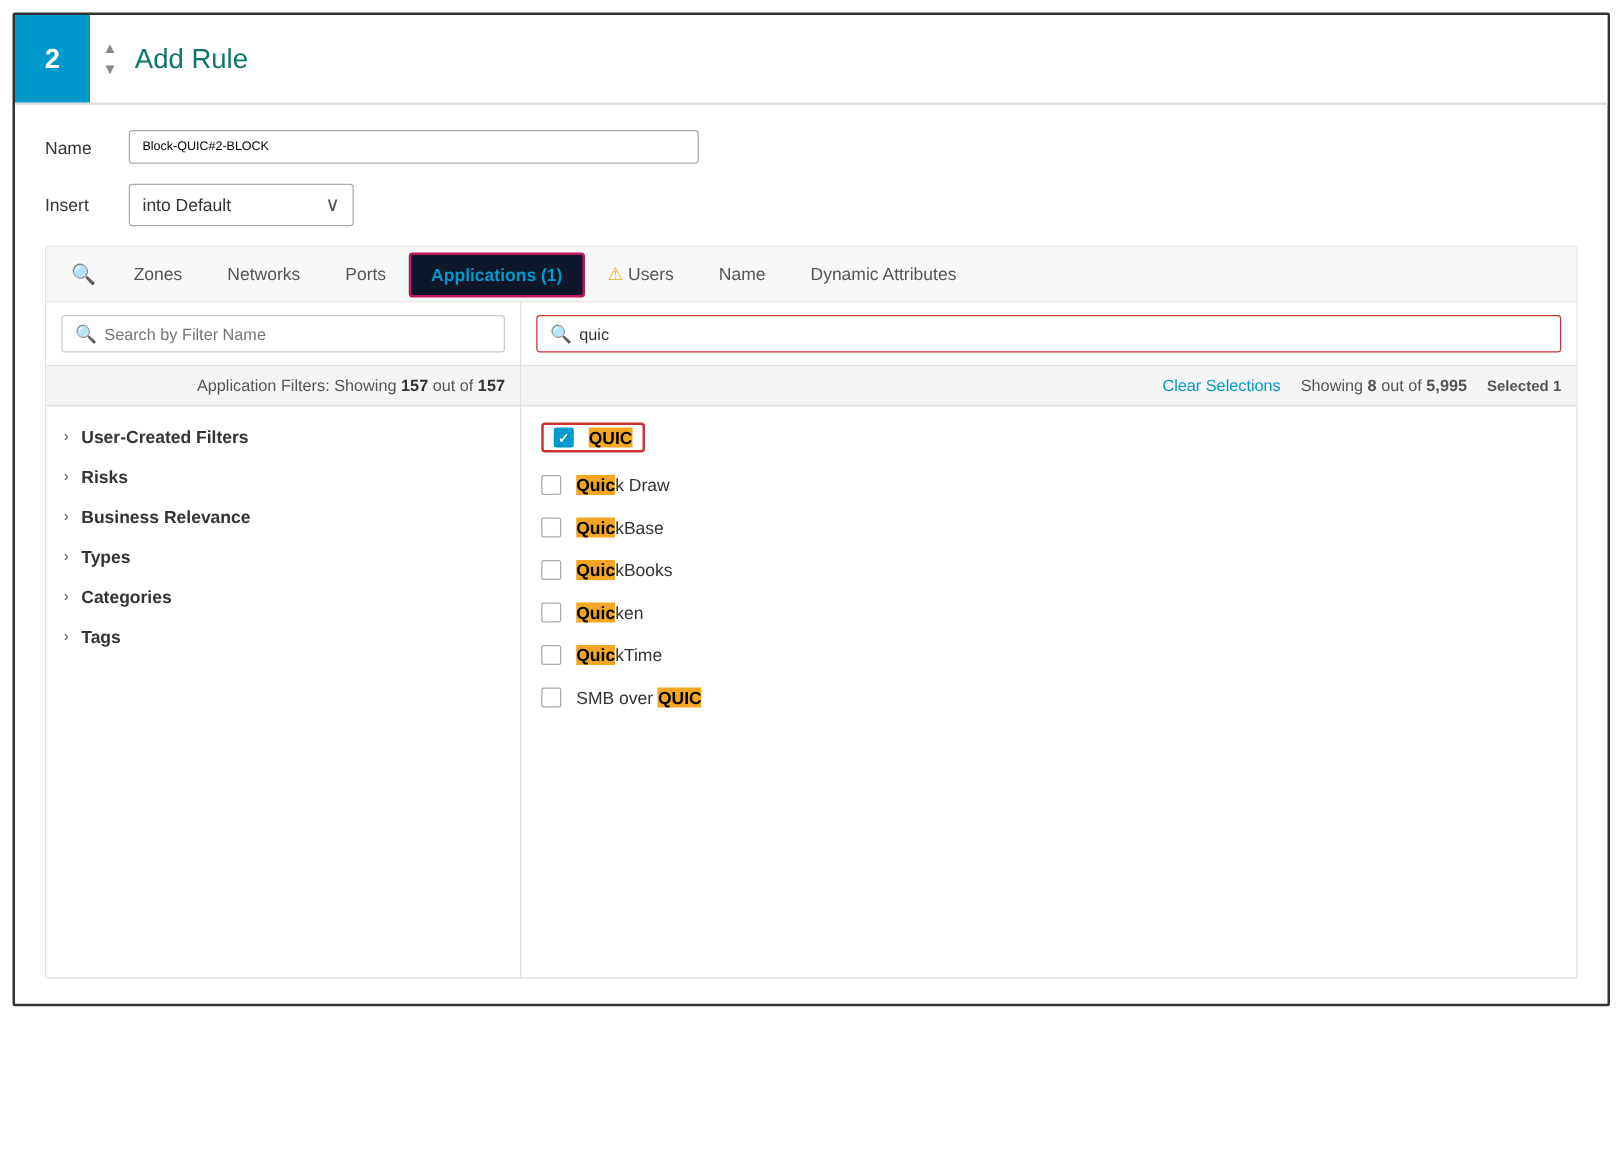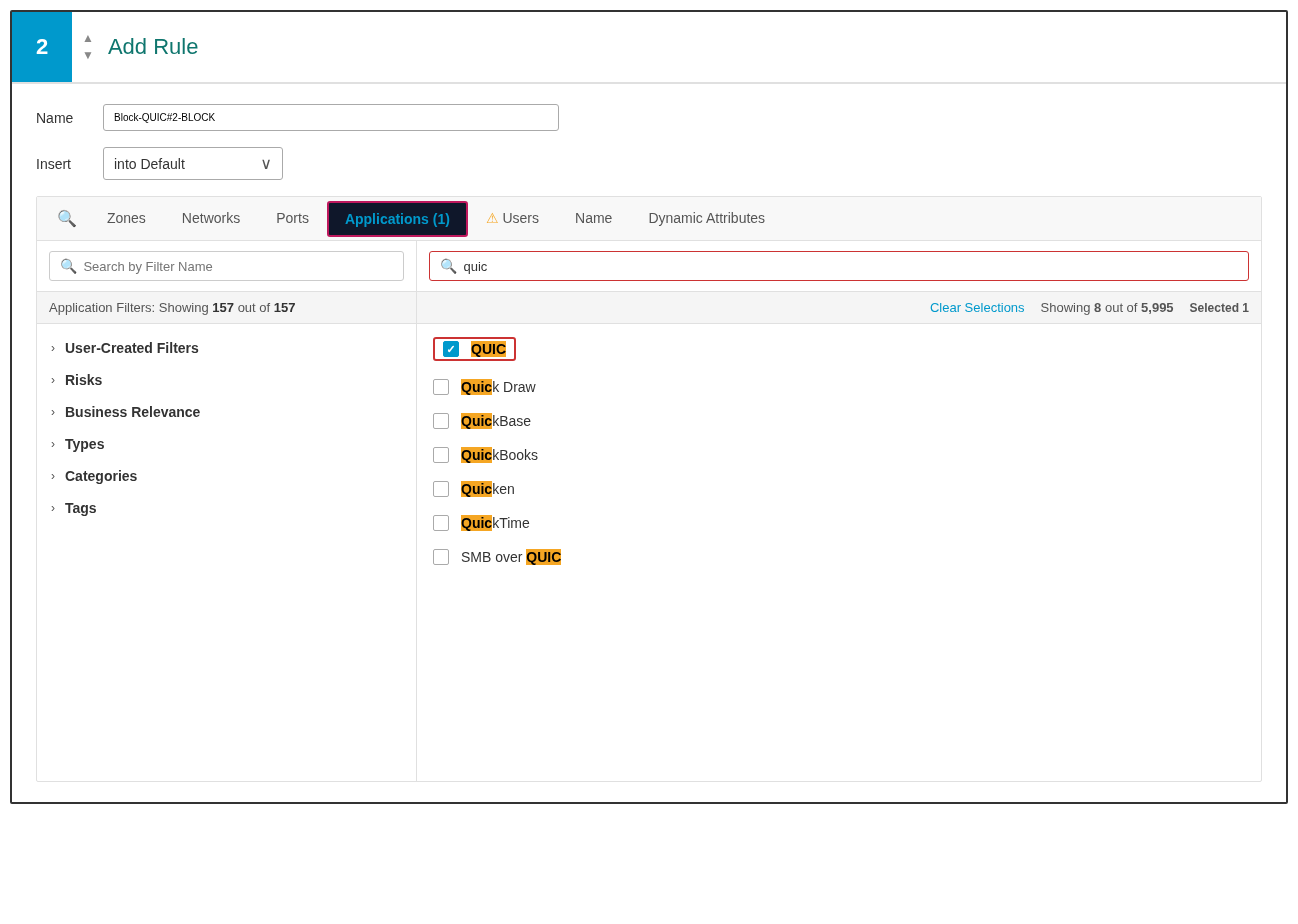--- a/index.html
+++ b/index.html
@@ -202,20 +202,21 @@
       color: #888;
       font-size: 14px;
     }
 
     .filters-info-bar {
       padding: 8px 12px;
       background: #f5f5f5;
       font-size: 13px;
       color: #555;
       border-bottom: 1px solid #e0e0e0;
+      text-align: right;
     }
 
     .filters-info-bar strong {
       color: #333;
     }
 
     .filter-list {
       padding: 8px 0;
     }
 

